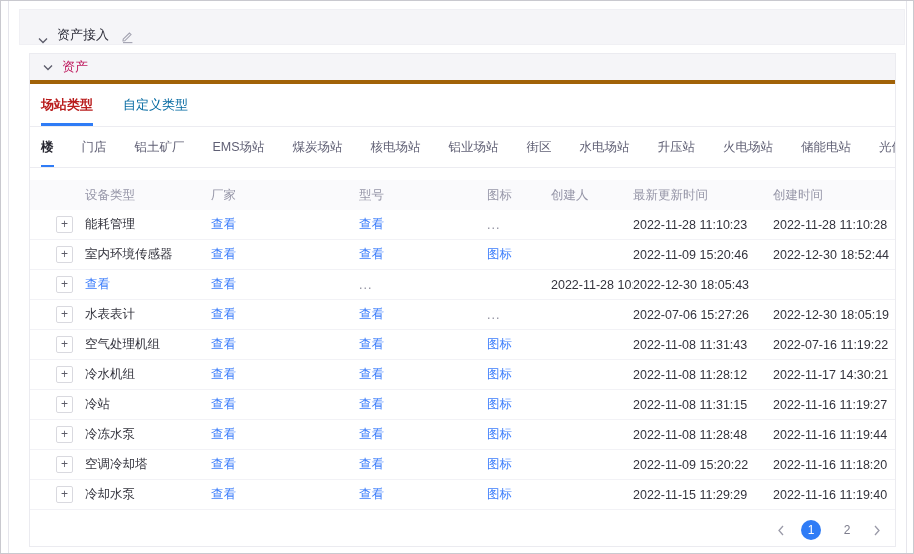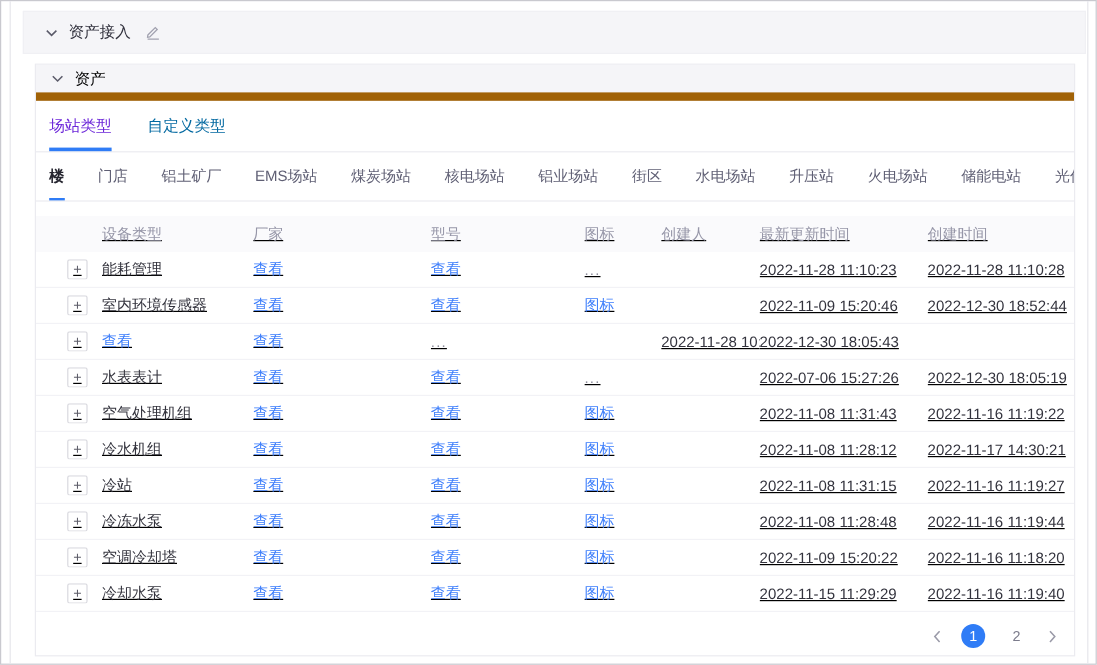--- a/index.html
+++ b/index.html
@@ -10,68 +10,68 @@
     position:relative; overflow:hidden;
     border:1px solid #c9c9cf;
   }
   .col-divider { position:absolute; top:0; bottom:0; width:1px; background:#e6e6ec; }
   .col-divider.left { left:7px; }
   .col-divider.right { left:905px; }
 
   
   .outer-panel { position:absolute; left:18px; top:8px; width:886px; }
   .panel-header {
-    display:flex; align-items:center; gap:9px;
+    display:flex; align-items:flex-end; gap:9px;
     background:#f5f5f8; border:1px solid #f0f0f4;
     height:36px; padding:0 18px;
     font-size:13px; color:#30303c;
   }
   .panel-header .chev { display:flex; align-items:center; }
   .pencil { display:flex; align-items:center; margin-left:2px; }
 
   
   .inner-panel {
     margin:8px 9px 0 10px;
     border:1px solid #ebebf0;
     background:#fff;
     height:494px;
     display:flex; flex-direction:column;
   }
   .inner-header {
     display:flex; align-items:center; gap:9px;
-    background:#f5f5f8; border-bottom:7px solid #a16207;
+    background:#f5f5f8; border-bottom:4px solid #a16207;
     height:30px; padding:0 13px; flex:none;
-    font-size:13px; color:#000000;
+    font-size:13px; color:#be185d;
   }
   .inner-body { flex:1; display:flex; flex-direction:column; overflow:hidden; }
 
   
   .tabs-primary {
     display:flex; gap:30px; padding:12px 0 0 11px;
     border-bottom:1px solid #ececf1; flex:none;
   }
   .tab-primary {
     font-size:13px; color:#0369a1; padding-bottom:9px; cursor:pointer;
     border-bottom:3px solid transparent;
   }
-  .tab-primary.active { color:#6d28d9; font-weight:400; border-bottom-color:#2f7cf6; }
+  .tab-primary.active { color:#b91c1c; font-weight:700; border-bottom-color:#2f7cf6; }
 
   
   .tabs-stations {
     display:flex; gap:28px; padding:12px 0 0 11px;
     border-bottom:1px solid #ececf1; flex:none;
   }
   .tab-station {
     font-size:12.5px; color:#5f5f74; padding-bottom:9px; cursor:pointer;
     border-bottom:2px solid transparent; white-space:nowrap;
   }
   .tab-station.active { color:#262630; font-weight:600; border-bottom-color:#2f7cf6; }
 
   
-  .asset-table { margin-top:12px; flex:none;text-decoration:underline; }
+  .asset-table { margin-top:12px; flex:none; }
   .t-row {
     display:grid;
     grid-template-columns:55px 126px 148px 128px 64px 82px 140px 1fr;
     align-items:center; height:30px;
   }
   .t-head { background:#fafafc; }
   .t-head .cell { color:#9696a8; font-size:12.5px; }
   .t-body .t-row { border-bottom:1px solid #f2f2f6; }
   .t-body .t-row:last-child { border-bottom:1px solid #f2f2f6; }
   .cell { font-size:12.5px; color:#33333d; overflow:hidden; white-space:nowrap; }
@@ -223,21 +223,21 @@
   <div class="t-row">
     <div class="cell c-expand">
                 <span class="expand-btn">+</span>
               </div>
     <div class="cell f-device">空气处理机组</div>
     <div class="cell"><span class="link f-vendor">查看</span></div>
     <div class="cell"><span class="link f-model">查看</span></div>
     <div class="cell f-icon"><span class="link">图标</span></div>
     <div class="cell"><span class="blur-name"></span></div>
     <div class="cell f-created">2022-11-08 11:31:43</div>
-    <div class="cell f-updated">2022-11-16 11:19:22</div>
+    <div class="cell f-updated">2022-07-16 11:19:22</div>
   </div>
 
   <div class="t-row">
     <div class="cell c-expand">
                 <span class="expand-btn">+</span>
               </div>
     <div class="cell f-device">冷水机组</div>
     <div class="cell"><span class="link f-vendor">查看</span></div>
     <div class="cell"><span class="link f-model">查看</span></div>
     <div class="cell f-icon"><span class="link">图标</span></div>

